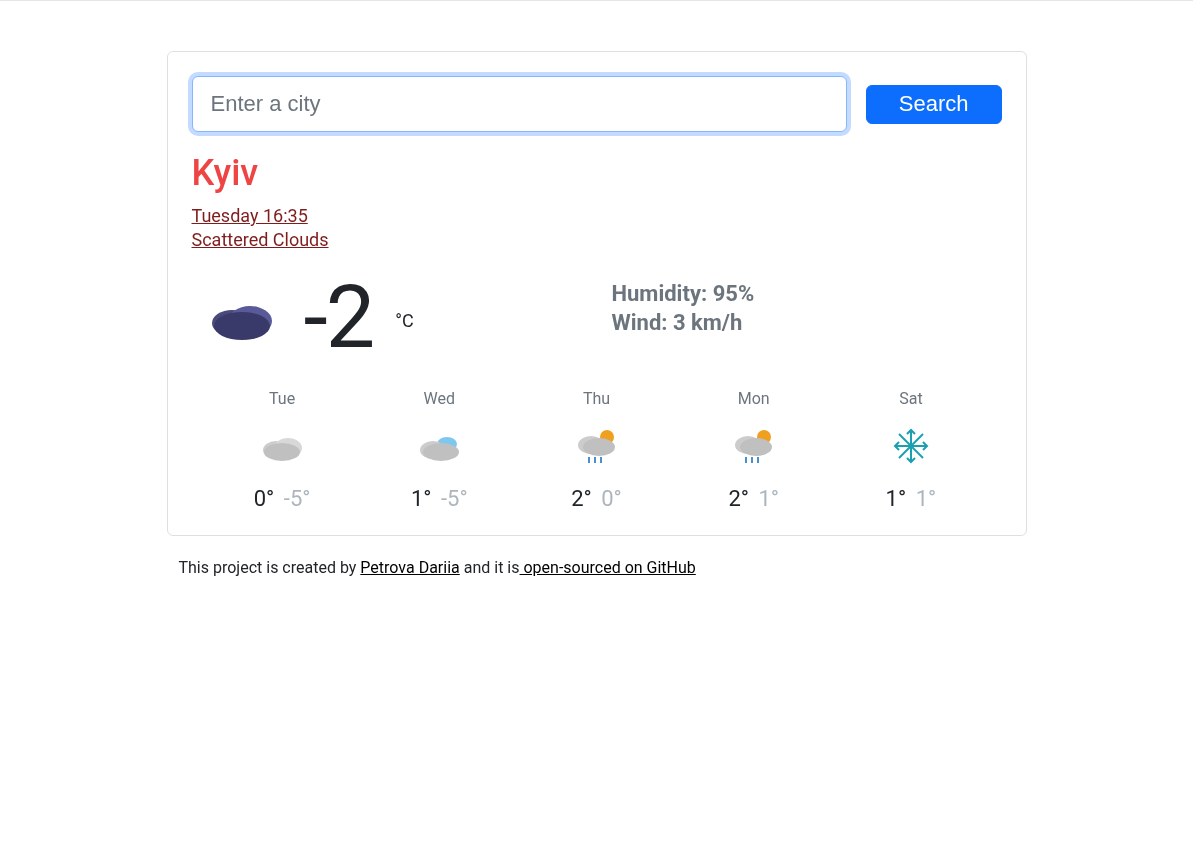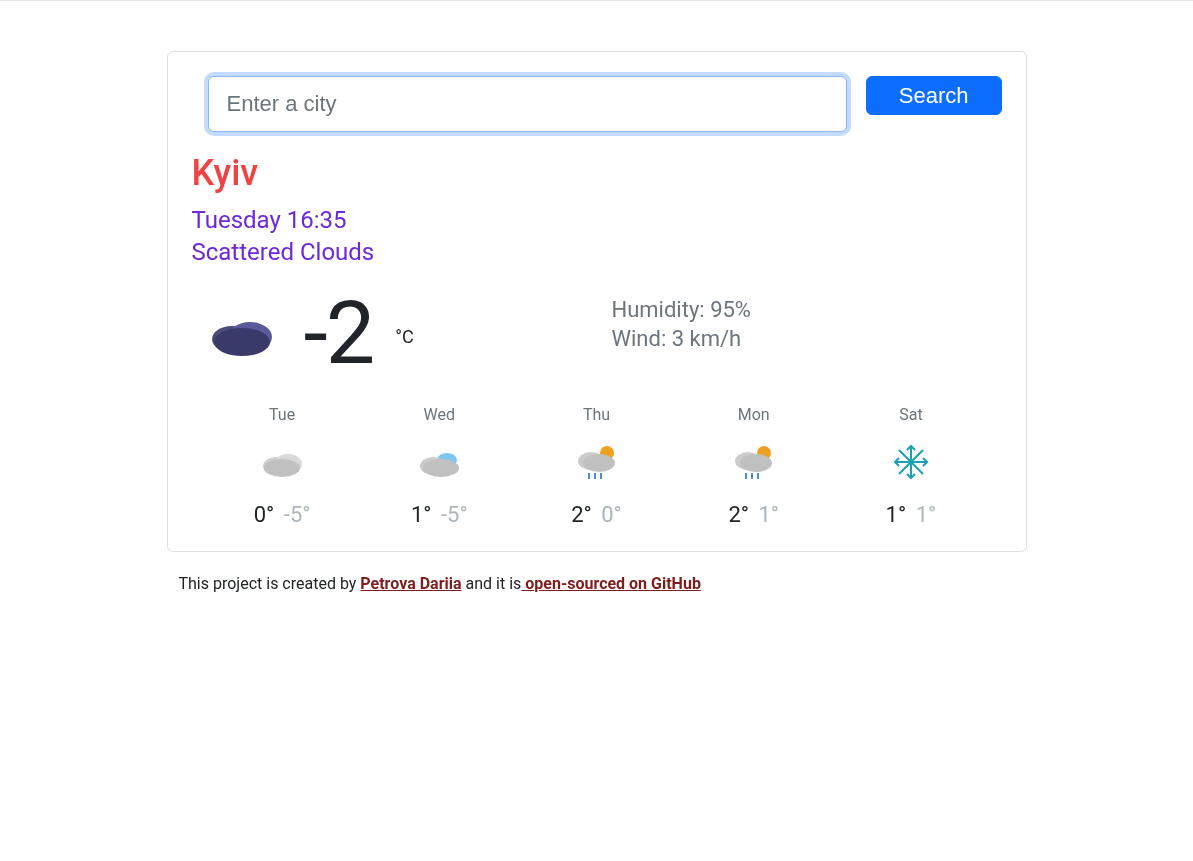--- a/index.html
+++ b/index.html
@@ -21,22 +21,22 @@
   .card {
     width: 860px;
     margin: 0 auto 22px auto;
     border: 1px solid rgba(0,0,0,.125);
     border-radius: 6px;
     padding: 24px;
   }
   .search-row {
     display: flex;
     gap: 19px;
+    align-items: center;
     margin-bottom: 20px;
-    margin-left: 16px;
   }
   .search-input {
     flex: 1;
     height: 56px;
     font-size: 22px;
     padding: 0 18px;
     border: 1px solid #ced4da;
     border-radius: 6px;
     color: #495057;
     outline: none;
@@ -54,24 +54,25 @@
     border-radius: 6px;
     cursor: pointer;
   }
   .city {
     font-size: 36px;
     font-weight: 500;
     color: #ef4444;
     margin: 16px 0 10px 0;
   }
   .meta {
-    font-size: 24px;
-    color: #6d28d9;
+    font-size: 18px;
+    color: #7f1d1d;
     line-height: 1.35;
     margin-bottom: 20px;
+    text-decoration: underline;
   }
   .current-row {
     display: flex;
     align-items: flex-start;
     gap: 0;
   }
   .current-left {
     display: flex;
     align-items: center;
     gap: 22px;
@@ -88,20 +89,21 @@
   .unit {
     font-size: 18px;
     color: #212529;
     margin-top: 8px;
   }
   .stats {
     font-size: 22px;
     color: #6c757d;
     line-height: 1.35;
     margin-top: 6px;
+    font-weight: bold;
   }
   .forecast {
     display: flex;
     justify-content: space-between;
     margin-top: 28px;
     padding: 0 12px;
   }
   .day {
     flex: 1;
     text-align: center;
@@ -122,23 +124,22 @@
   .hi { color: #212529; }
   .lo { color: #adb5bd; margin-left: 4px;}
   .footer {
     width: 860px;
     margin: 0 auto;
     font-size: 16px;
     color: #212529;
     padding-left: 12px;
   }
   .footer a {
-    color: #7f1d1d;
+    color: #000000;
     text-decoration: underline;
-    font-weight: bold;
   }
 </style>
 </head>
 <body>
 
 <div class="top-rule"></div>
 
 <div class="wrap">
   <div class="card">
 

